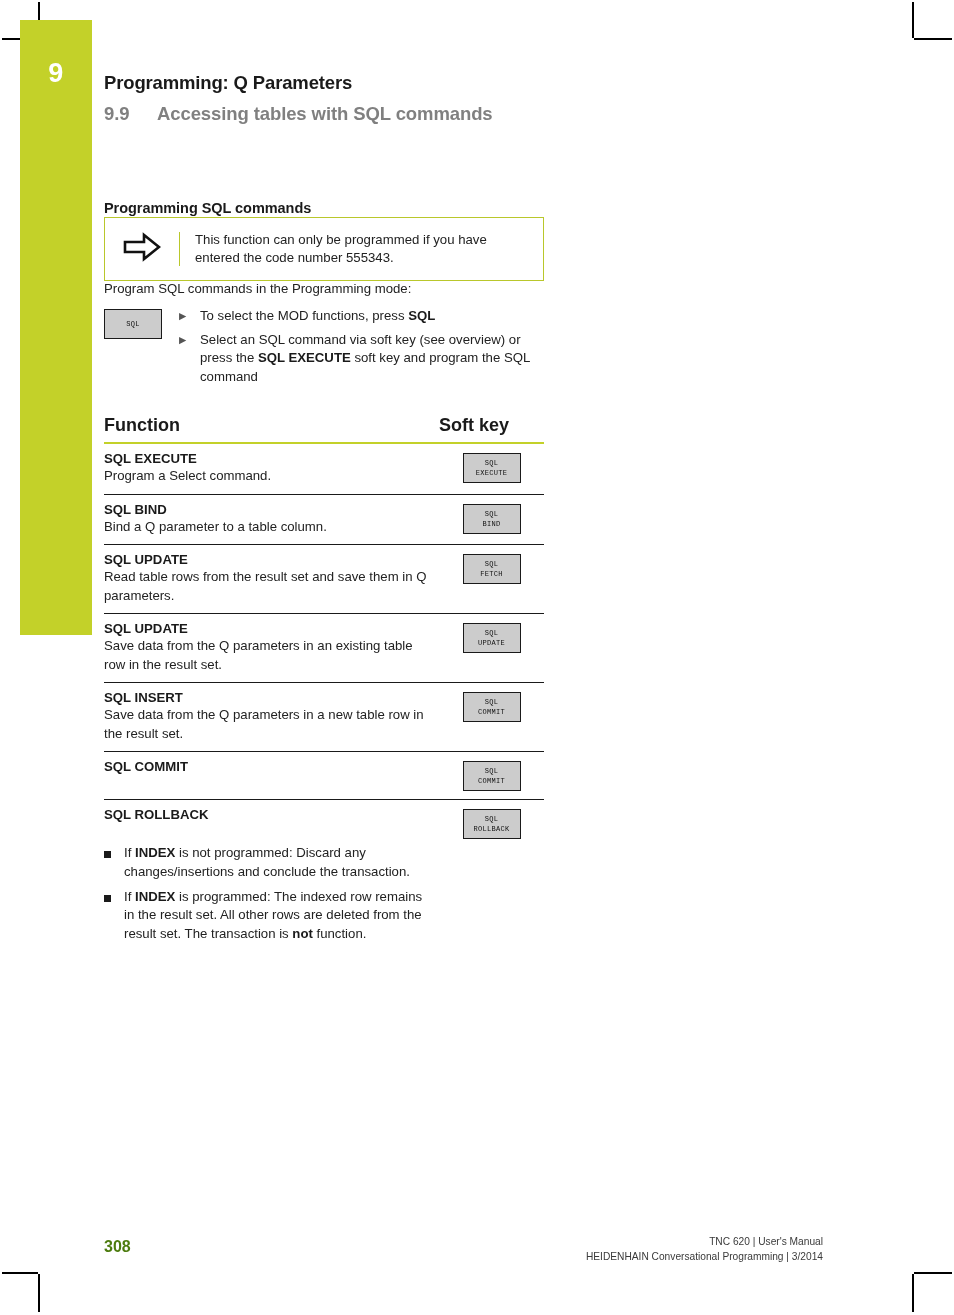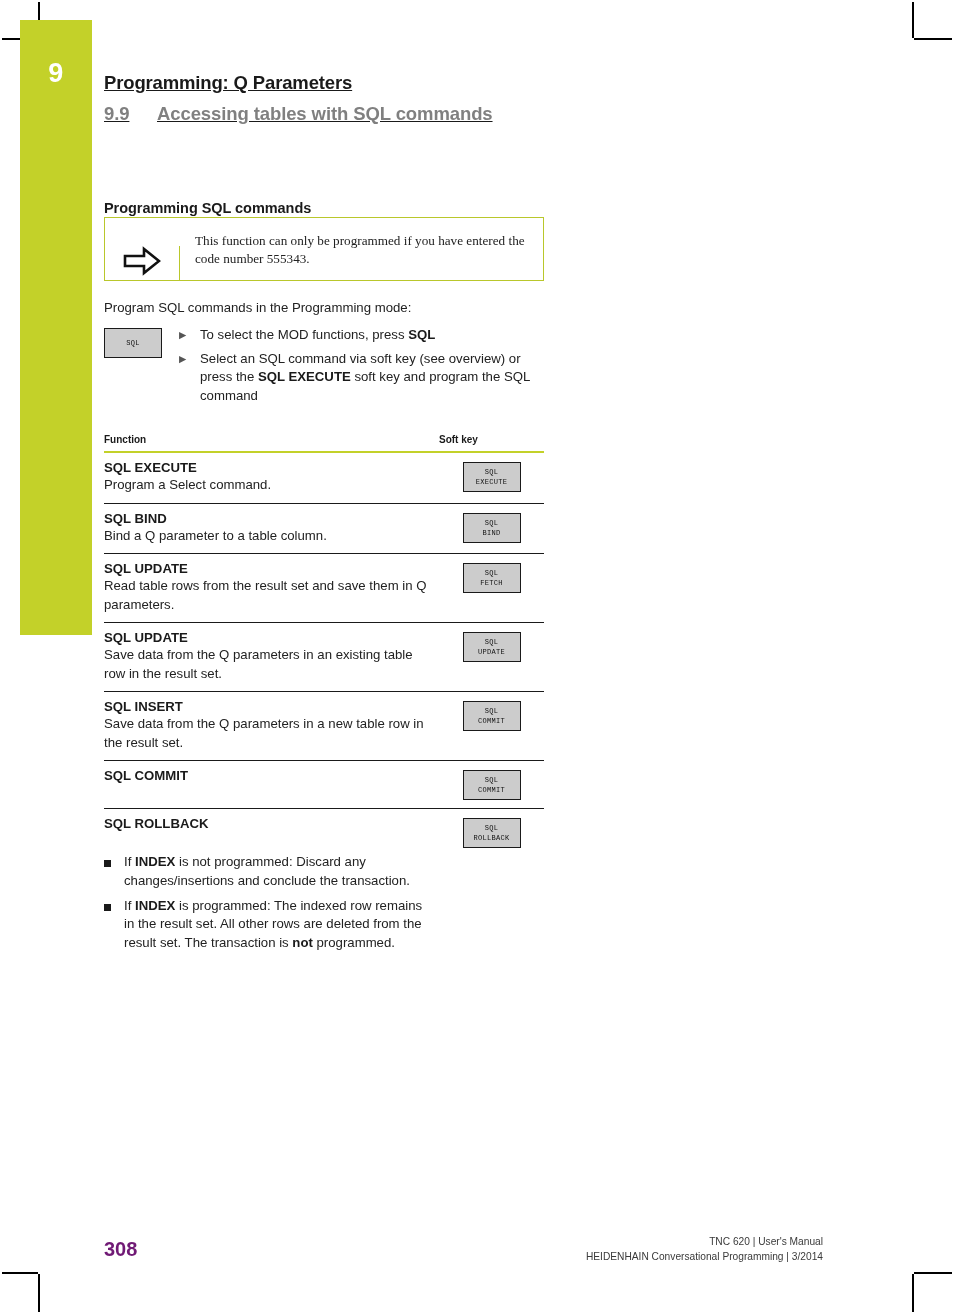--- a/index.html
+++ b/index.html
@@ -50,21 +50,20 @@
     font-weight: bold;
     letter-spacing: 0.5px;
   }
 
   
   .page-header {
     position: absolute;
     left: 104px;
     top: 72px;
     width: 700px;
-    text-decoration: underline;
   }
   .chapter-title {
     font-size: 18.5px;
     font-weight: bold;
     color: #1a1a1a;
     letter-spacing: -0.15px;
     margin: 0 0 9px 0;
   }
   .section-line {
     display: flex;
@@ -90,24 +89,22 @@
     font-weight: bold;
     color: #1a1a1a;
     margin: 0 0 1px 0;
     letter-spacing: -0.05px;
   }
 
   
   .note-box {
     border: 1px solid #b9c72b;
     display: flex;
-    align-items: flex-end;
+    align-items: center;
     min-height: 62px;
-    margin-bottom: 19px;
-    font-family: Liberation Serif, serif;
   }
   .note-icon-cell {
     width: 74px;
     flex: none;
     border-right: 1px solid #b9c72b;
     display: flex;
     align-items: center;
     justify-content: center;
   }
   .note-text {
@@ -169,21 +166,21 @@
   
   .table-heading {
     font-size: 14.5px;
     font-weight: bold;
     color: #1a1a1a;
     margin: 0 0 13px 0;
   }
   .sk-table { width: 440px; }
   .sk-thead {
     display: flex;
-    font-size: 10px;
+    font-size: 18px;
     font-weight: bold;
     color: #1a1a1a;
     padding-bottom: 6px;
     border-bottom: 2px solid #c3d129;
   }
   .sk-th-fn { flex: 1; }
   .sk-th-key { width: 105px; flex: none; }
 
   .sk-row {
     display: flex;
@@ -235,23 +232,23 @@
     display: block;
   }
 
   b, .b { font-weight: bold; color: #1a1a1a; }
 
   
   .page-number {
     position: absolute;
     left: 104px;
     top: 1238px;
-    font-size: 20px;
-    font-weight: bold;
-    color: #701a75;
+    font-size: 16px;
+    font-weight: bold;
+    color: #4d7c0f;
   }
   .footer-right {
     position: absolute;
     right: 131px;
     top: 1234px;
     text-align: right;
     font-size: 10.2px;
     line-height: 1.5;
     color: #3a3a3a;
   }
@@ -405,21 +402,21 @@
           <div class="sq-item">
             <span class="sq-marker">
                 <span class="sq-dot"></span>
               </span>
             <span><span>If </span><b>INDEX</b><span> is not programmed: Discard any changes/insertions and conclude the transaction.</span></span>
           </div>
           <div class="sq-item">
             <span class="sq-marker">
                 <span class="sq-dot"></span>
               </span>
-            <span><span>If </span><b>INDEX</b><span> is programmed: The indexed row remains in the result set. All other rows are deleted from the result set. The transaction is </span><b>not</b><span> programmed.</span></span>
+            <span><span>If </span><b>INDEX</b><span> is programmed: The indexed row remains in the result set. All other rows are deleted from the result set. The transaction is </span><b>not</b><span> function.</span></span>
           </div>
         </div>
       </div>
       <div class="sk-keycell">
         <div class="softkey">
           <span>SQL</span>
           <span>ROLLBACK</span>
         </div>
       </div>
     </div>

